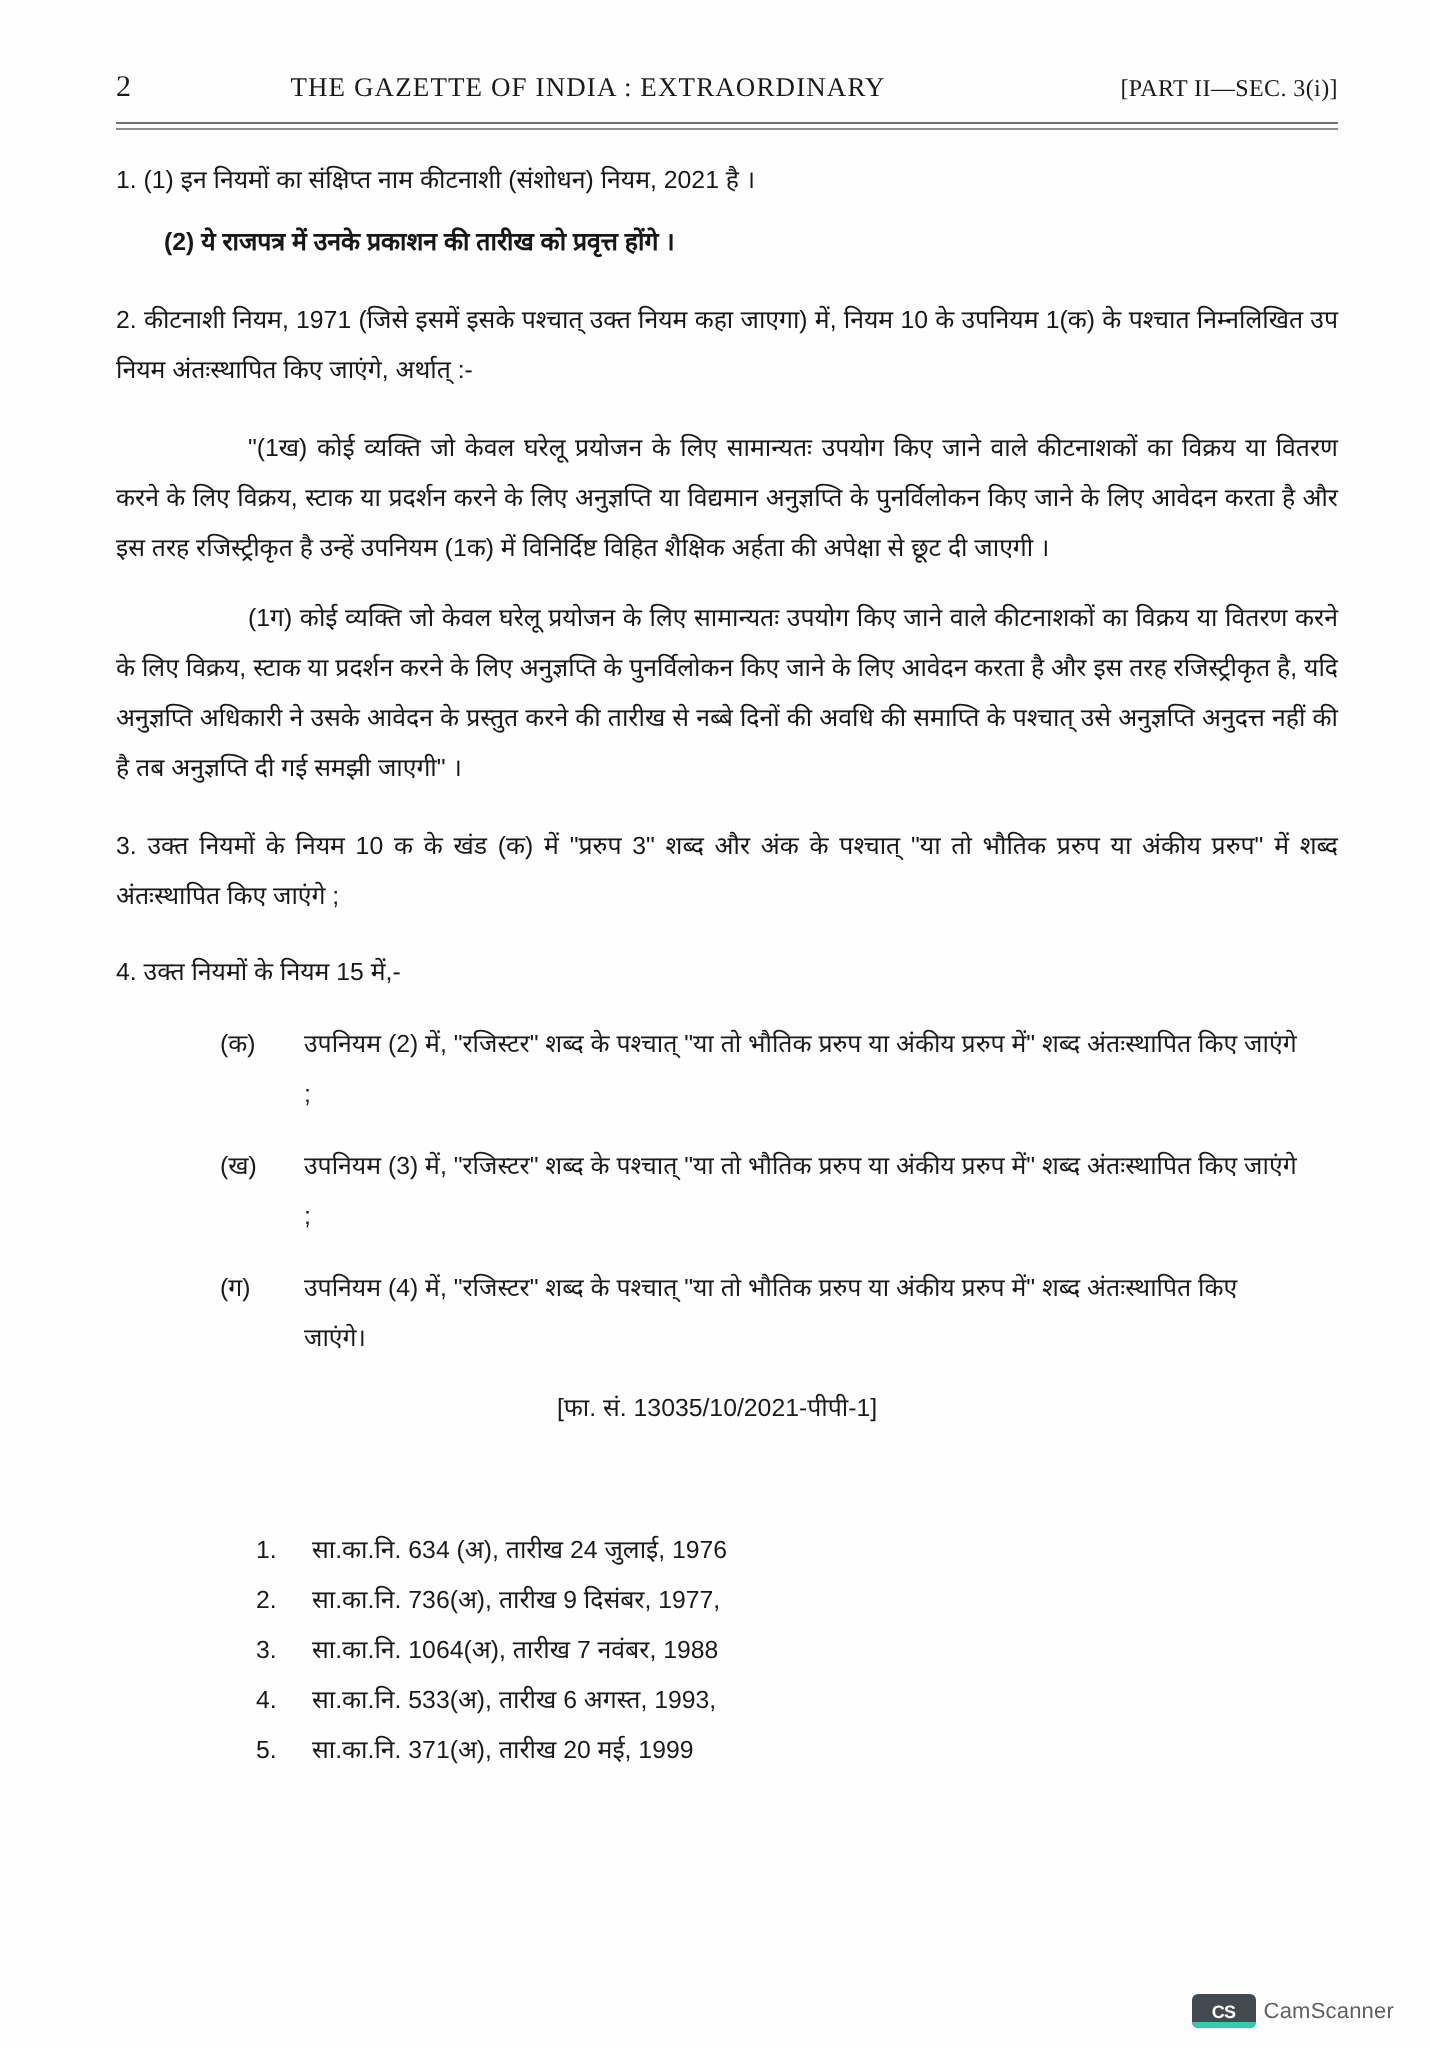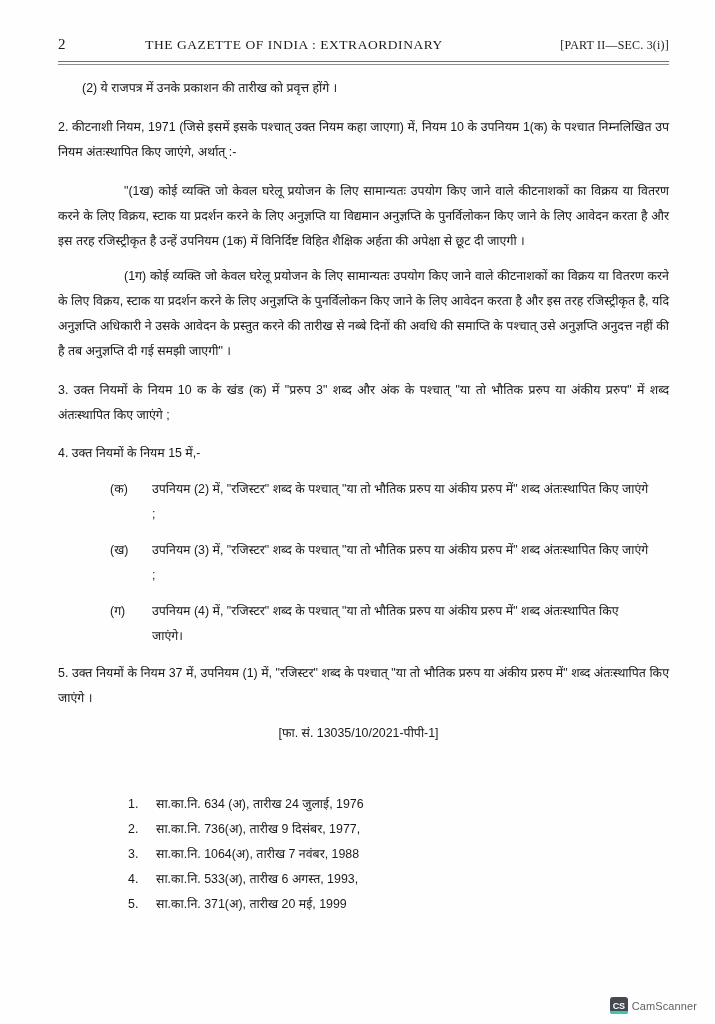--- a/index.html
+++ b/index.html
@@ -80,21 +80,21 @@
   .para {
     font-family: "Liberation Sans", "DejaVu Sans", sans-serif;
     font-size: 12.4px;
     line-height: 25px;
     text-align: justify;
     color: #171717;
     margin: 0;
   }
 
   .p-num1   { margin-top: 8px; text-indent: 0; padding-left: 0; }
-  .p-sub2   { margin-top: 6px; padding-left: 24px; }
+  .p-sub2   { margin-top: 6px; padding-left: 24px; font-weight: bold; }
   .p-num2   { margin-top: 14px; }
   .p-quote  { margin-top: 14px; text-indent: 66px; }
   .p-quote2 { margin-top: 10px; text-indent: 66px; }
   .p-num3   { margin-top: 14px; }
   .p-num4   { margin-top: 13px; }
   .p-num5   { margin-top: 12px; }
 
   
   .subclause {
     display: flex;
@@ -170,21 +170,21 @@
   .camscanner {
     position: absolute;
     right: 18px;
     bottom: 10px;
     display: flex;
     align-items: center;
     gap: 4px;
     opacity: 0.88;
   }
   .cs-badge {
-    width: 18px;
+    width: 32px;
     height: 17px;
     border-radius: 3px;
     background: #2b3038;
     color: #ffffff;
     font-family: "Liberation Sans", "DejaVu Sans", sans-serif;
     font-size: 9px;
     font-weight: bold;
     display: flex;
     align-items: center;
     justify-content: center;
@@ -220,20 +220,21 @@
       <div class="hdr-part">[PART II—SEC. 3(i)]</div>
     </div>
     <div class="hdr-rules">
       <div class="r1"></div>
       <div class="r2"></div>
     </div>
   </div>
 
   <div class="body-area">
 
+    <p class="para p-num1">1.  (1) इन नियमों का संक्षिप्त नाम कीटनाशी (संशोधन) नियम, 2021 है ।</p>
     <p class="para p-sub2">(2) ये राजपत्र में उनके प्रकाशन की तारीख को प्रवृत्त होंगे ।</p>
     <p class="para p-num2">2.  कीटनाशी नियम, 1971 (जिसे इसमें इसके पश्चात् उक्त नियम कहा जाएगा) में, नियम 10 के उपनियम 1(क) के पश्चात निम्नलिखित उप नियम अंतःस्थापित किए जाएंगे, अर्थात् :-</p>
     <p class="para p-quote">"(1ख) कोई व्यक्ति जो केवल घरेलू प्रयोजन के लिए सामान्यतः उपयोग किए जाने वाले कीटनाशकों का विक्रय या वितरण करने के लिए विक्रय, स्टाक या प्रदर्शन करने के लिए अनुज्ञप्ति या विद्यमान अनुज्ञप्ति के पुनर्विलोकन किए जाने के लिए आवेदन करता है और इस तरह रजिस्ट्रीकृत है उन्हें उपनियम (1क) में विनिर्दिष्ट विहित शैक्षिक अर्हता की अपेक्षा से छूट दी जाएगी ।</p>
     <p class="para p-quote2">(1ग) कोई व्यक्ति जो केवल घरेलू प्रयोजन के लिए सामान्यतः उपयोग किए जाने वाले कीटनाशकों का विक्रय या वितरण करने के लिए विक्रय, स्टाक या प्रदर्शन करने के लिए अनुज्ञप्ति के पुनर्विलोकन किए जाने के लिए आवेदन करता है और इस तरह रजिस्ट्रीकृत है, यदि अनुज्ञप्ति अधिकारी ने उसके आवेदन के प्रस्तुत करने की तारीख से नब्बे दिनों की अवधि की समाप्ति के पश्चात् उसे अनुज्ञप्ति अनुदत्त नहीं की है तब अनुज्ञप्ति दी गई समझी जाएगी" ।</p>
     <p class="para p-num3">3. उक्त नियमों के नियम 10 क के खंड (क) में "प्ररुप 3" शब्द और अंक के पश्चात् "या तो भौतिक प्ररुप या अंकीय प्ररुप" में शब्द अंतःस्थापित किए जाएंगे ;</p>
     <p class="para p-num4">4. उक्त नियमों के नियम 15 में,-</p>
 
     <div class="subclause">
       <div class="marker">(क)</div>
       <div class="sctext">उपनियम (2) में, "रजिस्टर" शब्द के पश्चात्  "या तो भौतिक प्ररुप या अंकीय प्ररुप में" शब्द अंतःस्थापित किए जाएंगे ;</div>
@@ -242,21 +243,20 @@
     <div class="subclause">
       <div class="marker">(ख)</div>
       <div class="sctext">उपनियम (3) में, "रजिस्टर" शब्द के पश्चात्  "या तो भौतिक प्ररुप या अंकीय प्ररुप में" शब्द अंतःस्थापित किए जाएंगे ;</div>
     </div>
 
     <div class="subclause">
       <div class="marker">(ग)</div>
       <div class="sctext">उपनियम (4) में, "रजिस्टर" शब्द के पश्चात्  "या तो भौतिक प्ररुप या अंकीय प्ररुप में" शब्द अंतःस्थापित किए जाएंगे।</div>
     </div>
 
-    <p class="para p-num5">5. उक्त नियमों के नियम 37 में, उपनियम (1) में, "रजिस्टर" शब्द के पश्चात्  "या तो भौतिक प्ररुप या अंकीय प्ररुप में" शब्द अंतःस्थापित किए जाएंगे ।</p>
 
     <div class="sign-block">
       <div>[फा. सं. 13035/10/2021-पीपी-1]</div>
     </div>
 
     <div class="note-block">
 
       <ul class="note-list">
         <li>
           <span class="li-num">1.</span>

